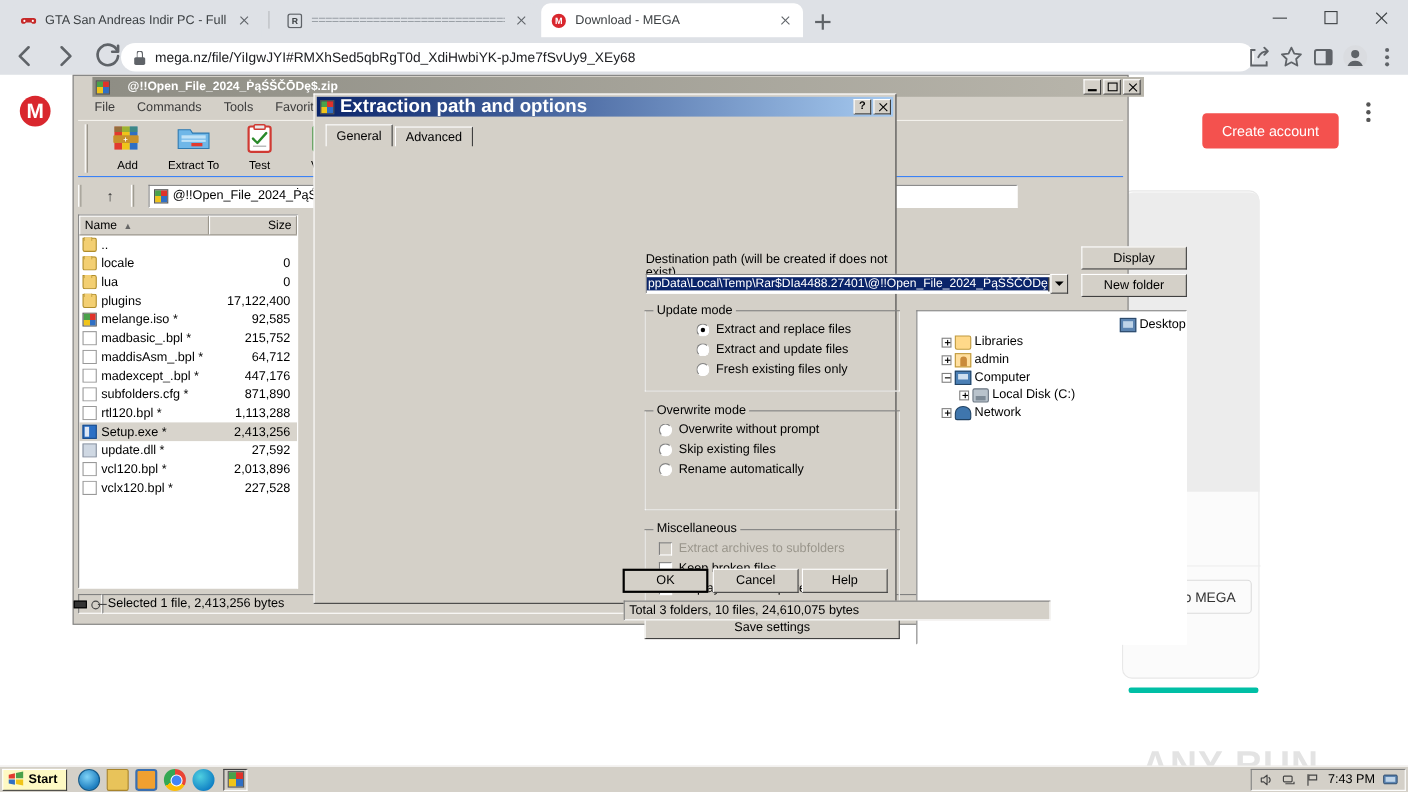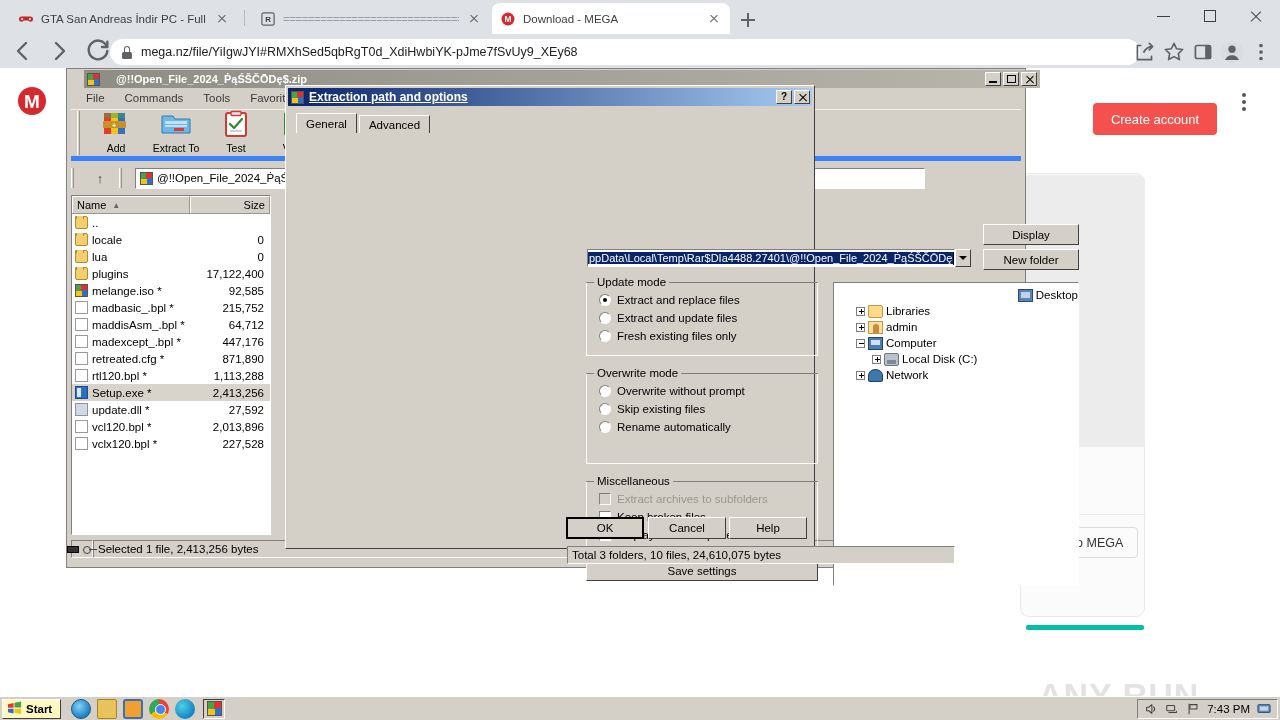--- a/index.html
+++ b/index.html
@@ -110,21 +110,21 @@
   .wbt { width:16px; height:14px; background:#d4d0c8; border:1px solid; border-color:#fff #404040 #404040 #fff; position:relative; }
   .wbt i { position:absolute; background:#000; }
   .wbt.min i { left:3px; bottom:2px; width:8px; height:2px; }
   .wbt.max i { left:3px; top:2px; width:9px; height:8px; background:transparent; border:1.4px solid #000; }
   .wbt.cls i.a, .wbt.cls i.b { left:2.5px; top:5.5px; width:10px; height:1.4px; }
   .wbt.cls i.a { transform:rotate(45deg); } .wbt.cls i.b { transform:rotate(-45deg); }
 
   .wr-menu { position:absolute; left:1px; top:20px; width:1060px; height:18px; display:flex; align-items:center; gap:0; padding-left:8px; }
   .wr-menu span { padding:1px 10px; font-size:11.5px; color:#3a3a3a; }
 
-  .wr-tbar { position:absolute; left:4px; top:40px; width:950px; height:52px; border-top:1px solid #f3f1ec; border-bottom:5px solid #3b82f6; display:flex; align-items:center; padding-left:6px; }
+  .wr-tbar { position:absolute; left:4px; top:40px; width:950px; height:52px; border-top:1px solid #f3f1ec; border-bottom:1px solid #3b82f6; display:flex; align-items:center; padding-left:6px; }
   .tb-item { width:58px; height:50px; display:flex; flex-direction:column; align-items:center; justify-content:flex-start; padding-top:2px; }
   .tb-lab { font-size:10.5px; margin-top:2px; color:#000; }
   .tb-grip { width:3px; height:44px; border-left:1px solid #fff; border-right:1px solid #9a968c; margin-right:7px; }
 
   .wr-addr { position:absolute; left:4px; top:96px; width:950px; height:26px; display:flex; align-items:center; gap:6px; }
   .up-btn { width:26px; height:22px; display:flex; align-items:center; justify-content:center; font-size:13px; color:#333; }
   .addr-combo { position:relative; height:21px; background:#fff; border:1px solid; border-color:#808080 #fff #fff #808080; display:flex; align-items:center; padding-left:2px; gap:4px; font-size:11.5px; }
 
   .wr-list { position:absolute; left:4px; top:126px; width:200px; height:340px; background:#fff; border:1px solid; border-color:#808080 #fff #fff #808080; overflow:hidden; }
   .col-head { display:flex; height:18px; background:#d4d0c8; border-bottom:1px solid #9a968c; }
@@ -158,21 +158,21 @@
   .dlg {
     position:absolute; left:285px; top:85px; width:530px; height:464px;
     background:#d4d0c8; border:1px solid; border-color:#fff #404040 #404040 #fff;
     font-size:11.5px; color:#000;
   }
   .dlg-title {
     position:absolute; left:2px; top:2px; width:524px; height:18px;
     background:linear-gradient(to right,#0a246a,#a6caf0);
     display:flex; align-items:center; padding-left:3px; gap:5px;
   }
-  .dlg-title .cap { color:#fff; font-weight:bold; font-size:12px;text-decoration:underline; }
+  .dlg-title .cap { color:#fff; font-weight:bold; font-size:17px; }
   .dlg-title-btns { position:absolute; right:2px; top:2px; display:flex; gap:2px; }
   .dbt { width:16px; height:14px; background:#d4d0c8; border:1px solid; border-color:#fff #404040 #404040 #fff;
          display:flex; align-items:center; justify-content:center; font-size:10px; font-weight:bold; line-height:1; position:relative; }
   .dbt.cls i.a, .dbt.cls i.b { position:absolute; left:2.5px; top:6px; width:10px; height:1.4px; background:#000; }
   .dbt.cls i.a { transform:rotate(45deg); } .dbt.cls i.b { transform:rotate(-45deg); }
 
   .tabs { position:absolute; left:10px; top:27px; display:flex; align-items:flex-end; }
   .tabbtn { height:18px; padding:0 9px; display:flex; align-items:center; font-size:11.5px;
             background:#d4d0c8; border:1px solid; border-color:#fff #404040 #404040 #fff; border-bottom:none; }
   .tabbtn.on { height:20px; background:#d4d0c8; position:relative; z-index:3; }
@@ -554,21 +554,21 @@
         <div class="frow">
           <div class="fname">
             <span class="ico ico-file"></span>
             <span>madexcept_.bpl *</span>
           </div>
           <div class="fsize">447,176</div>
         </div>
         <div class="frow">
           <div class="fname">
             <span class="ico ico-file"></span>
-            <span>retreated.cfg *</span>
+            <span>subfolders.cfg *</span>
           </div>
           <div class="fsize">871,890</div>
         </div>
         <div class="frow">
           <div class="fname">
             <span class="ico ico-file"></span>
             <span>rtl120.bpl *</span>
           </div>
           <div class="fsize">1,113,288</div>
         </div>
@@ -628,33 +628,34 @@
           <i class="b"></i>
         </div>
     </div>
   </div>
 
   <div class="tabs">
     <div class="tabbtn on">General</div>
     <div class="tabbtn" style="margin-left:2px;">Advanced</div>
   </div>
 
+  <div class="lbl" style="left:301px;top:144px;">Destination path (will be created if does not exist)</div>
 
   <div class="path-input">
     <span class="path-sel">ppData\Local\Temp\Rar$DIa4488.27401\@!!Open_File_2024_ṖąŚŠČŌDȩ$</span>
     <span class="caret"></span>
   </div>
   <div class="combo-arrow">
     <span class="arrow-d"></span>
   </div>
 
   <div class="btn btn-display">Display</div>
   <div class="btn btn-newfolder">New folder</div>
 
-  <div class="group" style="left:300px;top:196px;width:232px;height:74px;">
+  <div class="group" style="left:300px;top:196px;width:232px;height:74px;padding-left:34px;">
     <span class="group-title">Update mode</span>
     <div style="padding:8px 0 0 12px;">
       <div class="radio-row">
         <span class="radio on"></span>
         <span>Extract and replace files</span>
       </div>
       <div class="radio-row">
         <span class="radio"></span>
         <span>Extract and update files</span>
       </div>

